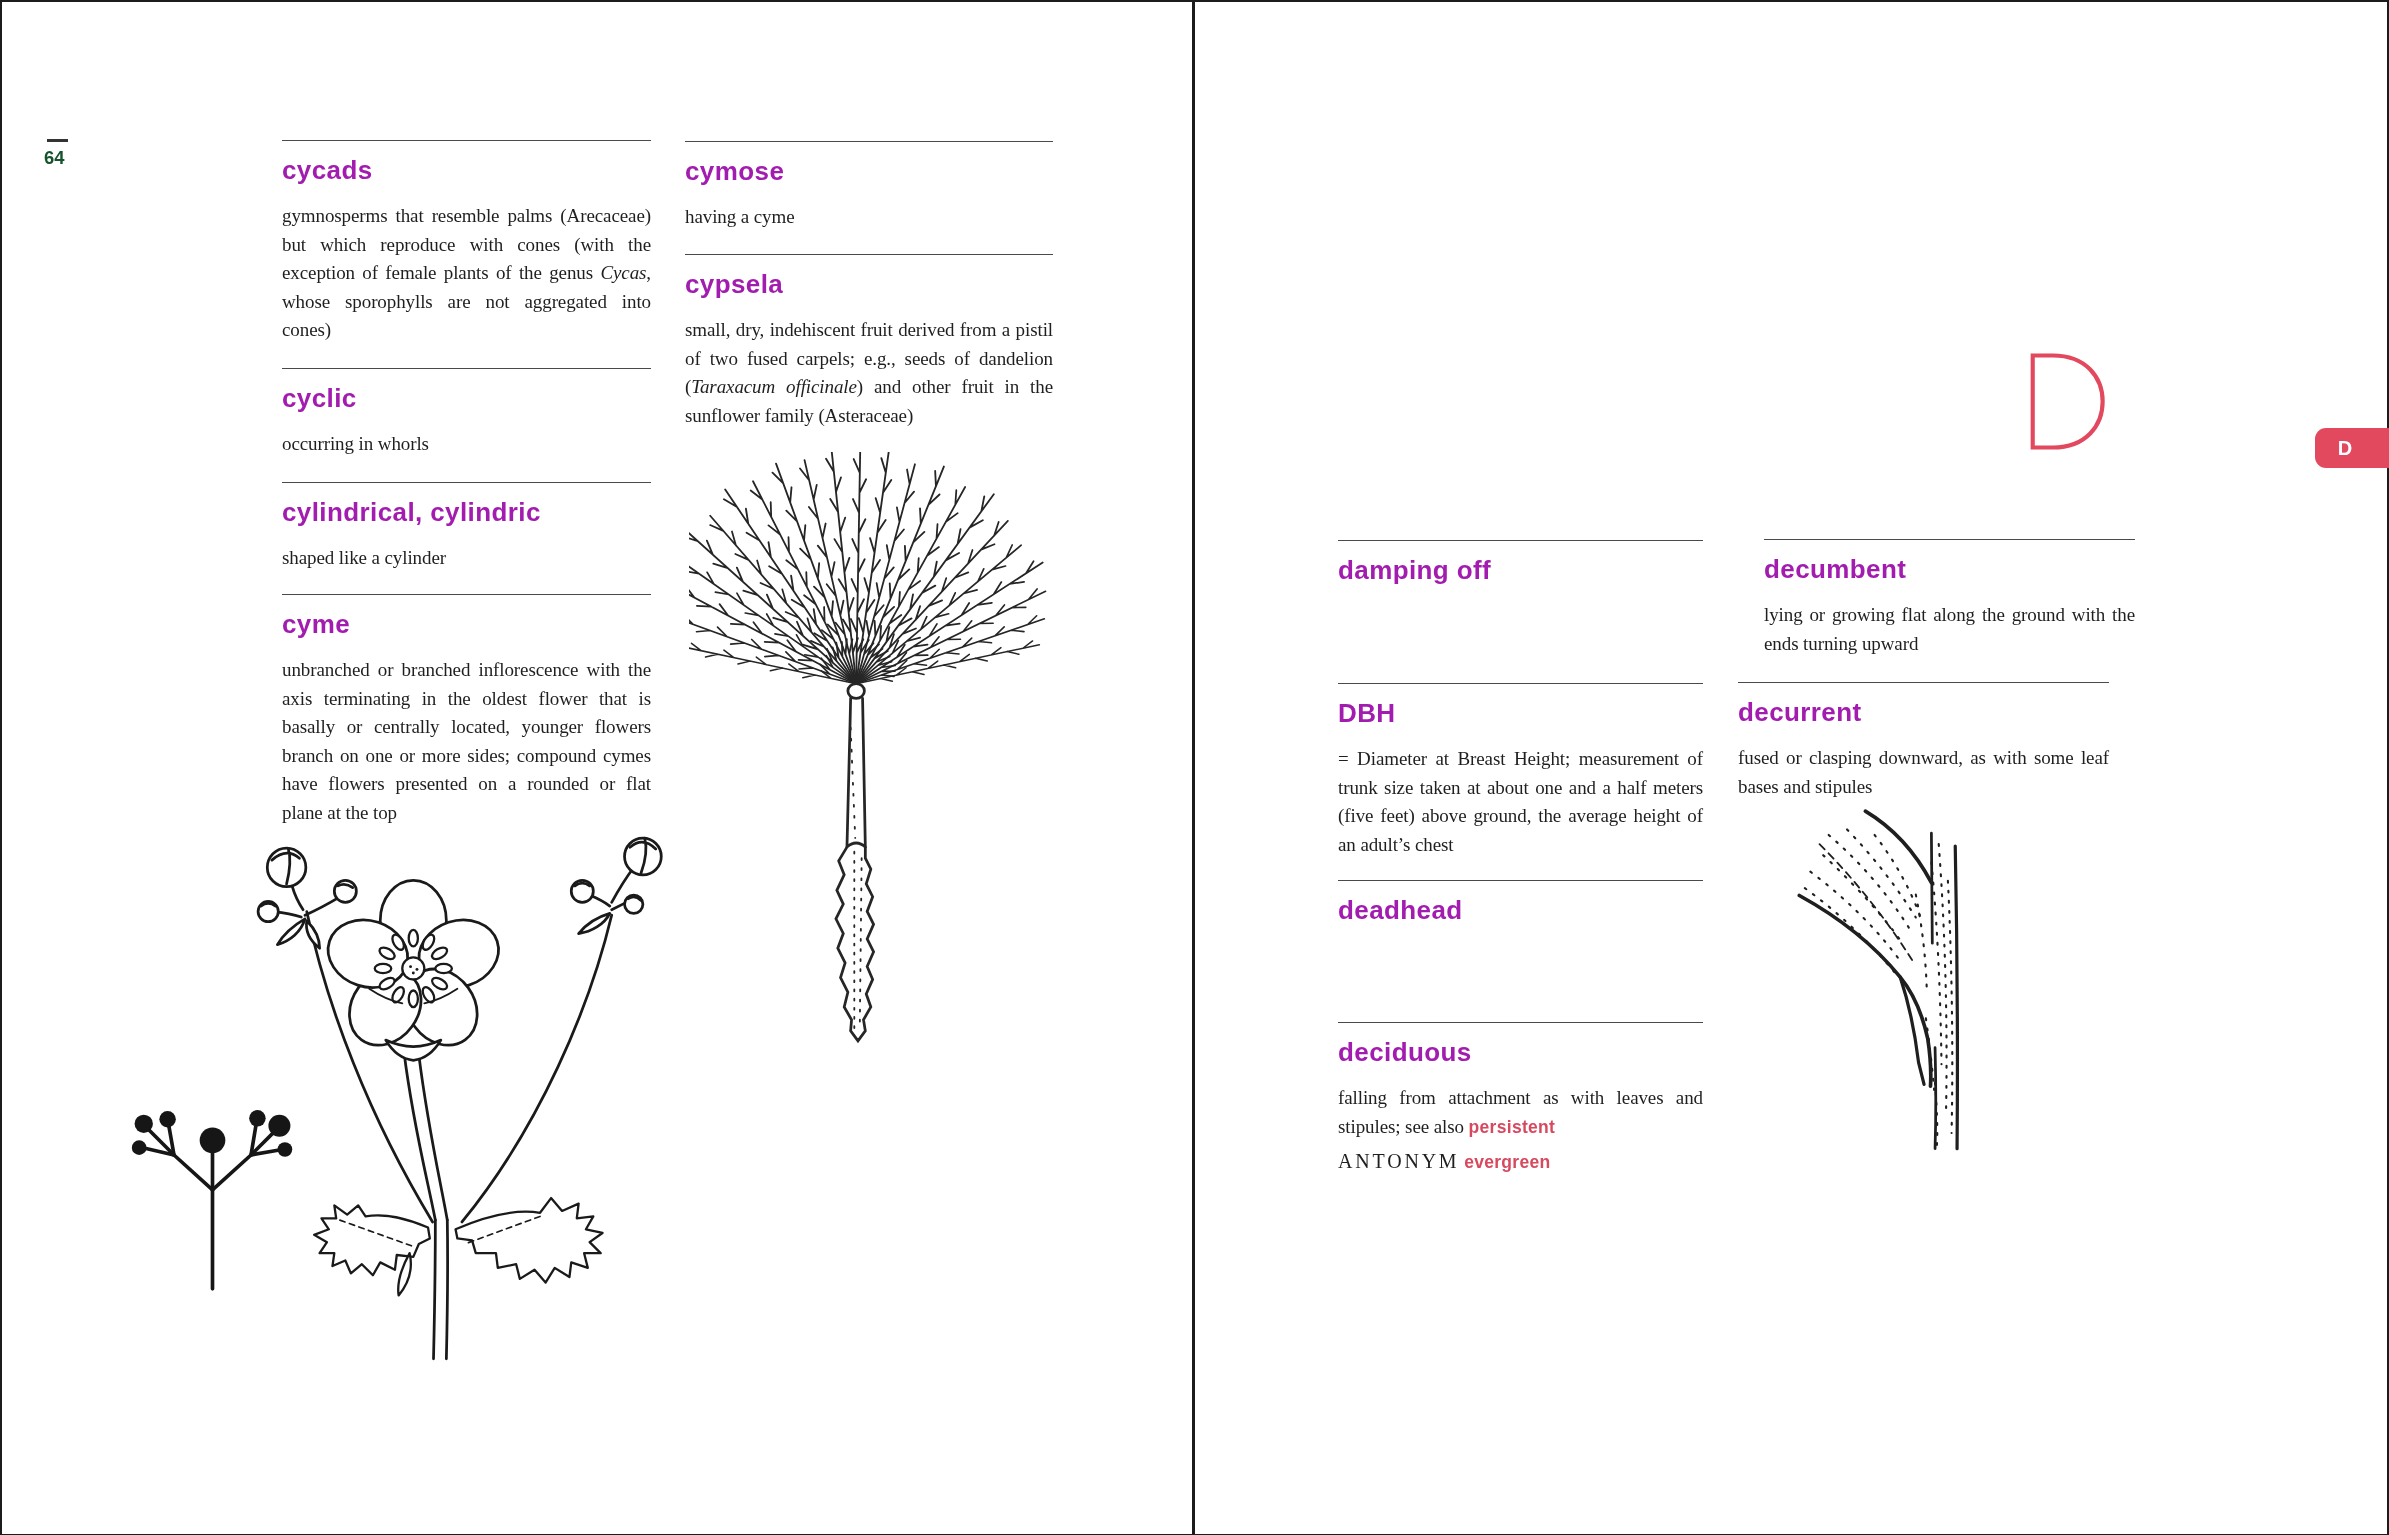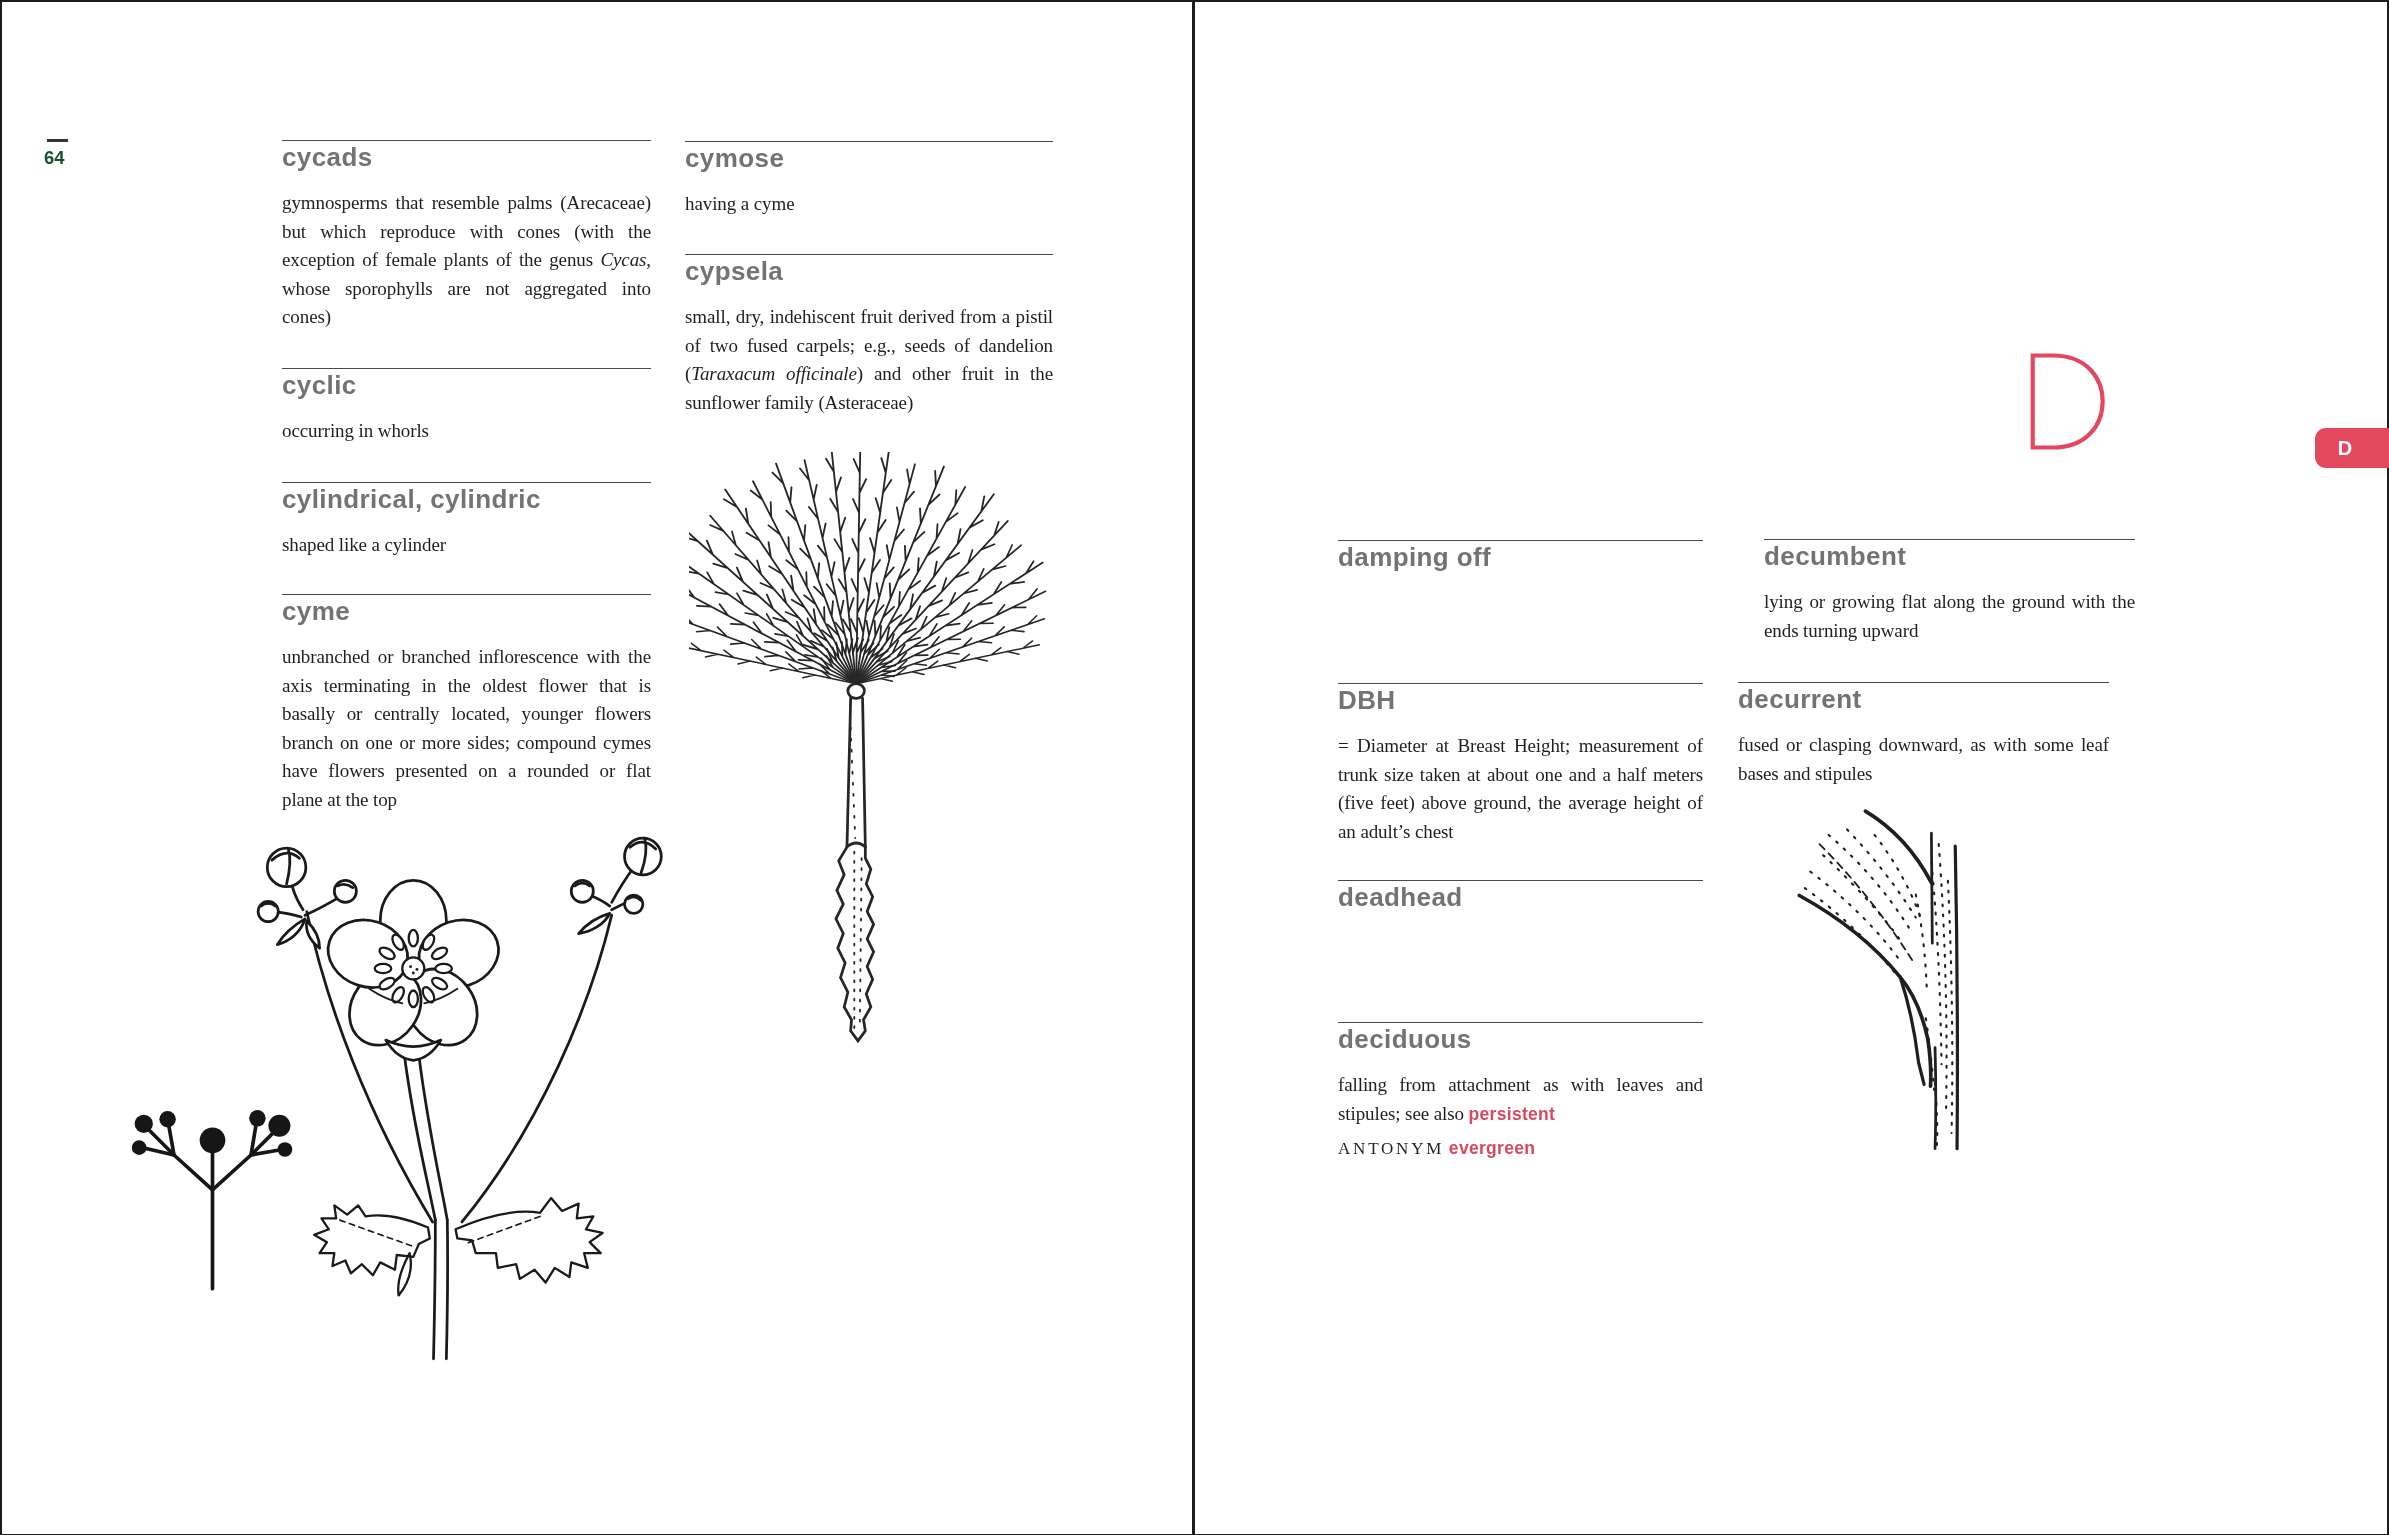--- a/index.html
+++ b/index.html
@@ -6,33 +6,33 @@
   #spread{
     position:relative;width:2389px;height:1536px;background:#ffffff;
     font-family:"Liberation Serif",serif;color:#1f1f1f;overflow:hidden;
   }
   #frame{position:absolute;inset:0;border:2.8px solid #1c1c1c;pointer-events:none;z-index:50;}
   #gutter{position:absolute;left:1192px;top:0;width:2.8px;height:1536px;background:#1c1c1c;z-index:40;}
 
   .entry{position:absolute;border-top:1.8px solid #4a4a4a;}
   .term{
     font-family:"Liberation Sans",sans-serif;font-weight:600;font-size:26px;
-    color:#737373;letter-spacing:0.4px;line-height:1;margin-top:3px;
+    color:#a21caf;letter-spacing:0.4px;line-height:1;margin-top:16px;
   }
   .def{
     font-family:"Liberation Serif",serif;font-size:19px;line-height:28.5px;
     color:#1f1f1f;margin-top:19px;text-align:justify;letter-spacing:-0.1px;
   }
   .def .line+ .line{margin-top:6.4px;text-align:left;}
   .seg-i{font-style:italic;}
   .seg-xref{
     font-family:"Liberation Sans",sans-serif;color:#d7495f;font-weight:600;
     font-size:17.5px;letter-spacing:0.3px;
   }
-  .seg-label{font-size:17px;letter-spacing:2.8px;}
+  .seg-label{font-size:20px;letter-spacing:2.8px;}
 
   #folio{position:absolute;left:44px;top:147px;font-family:"Liberation Sans",sans-serif;
          font-weight:700;font-size:18.4px;color:#14532d;}
   #folio-rule{position:absolute;left:47px;top:139px;width:21px;height:2.8px;background:#333;}
 
   #big-d{position:absolute;left:2018px;top:349px;}
   #d-tab{
     position:absolute;left:2315px;top:428px;width:74px;height:40px;
     background:#e2495e;border-radius:11px 0 0 11px;z-index:60;
     display:flex;align-items:center;justify-content:center;

